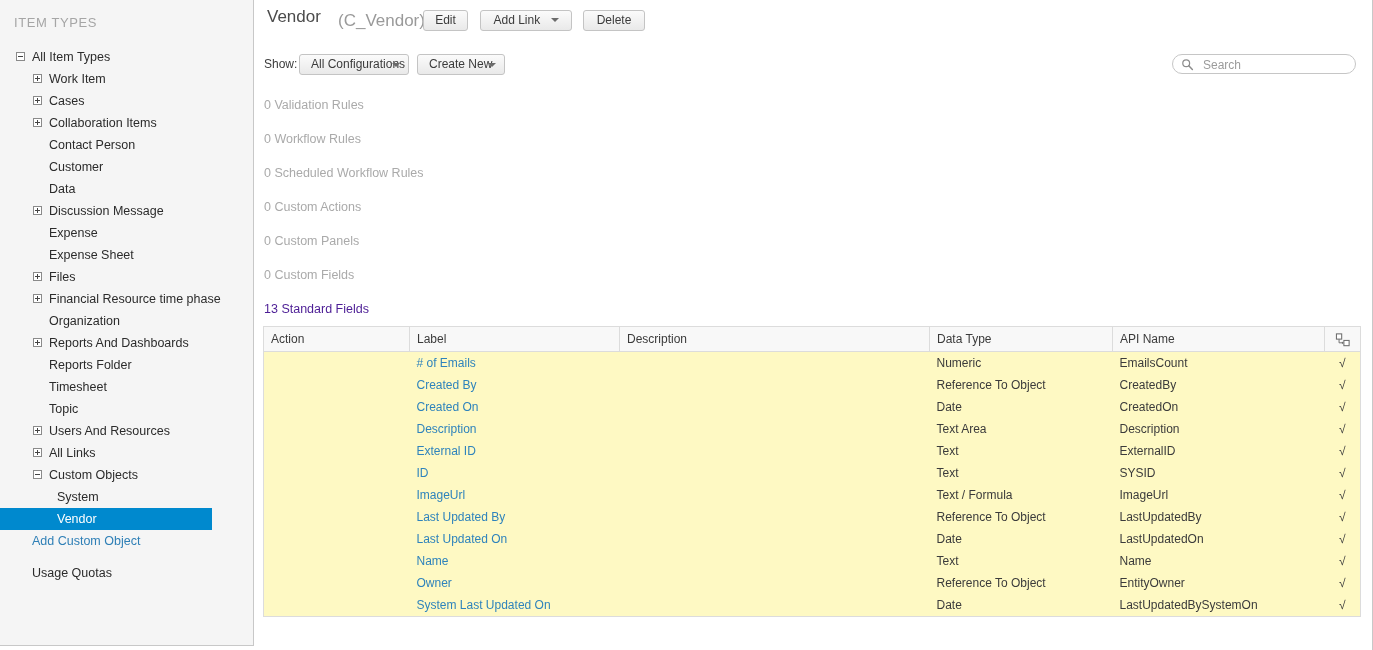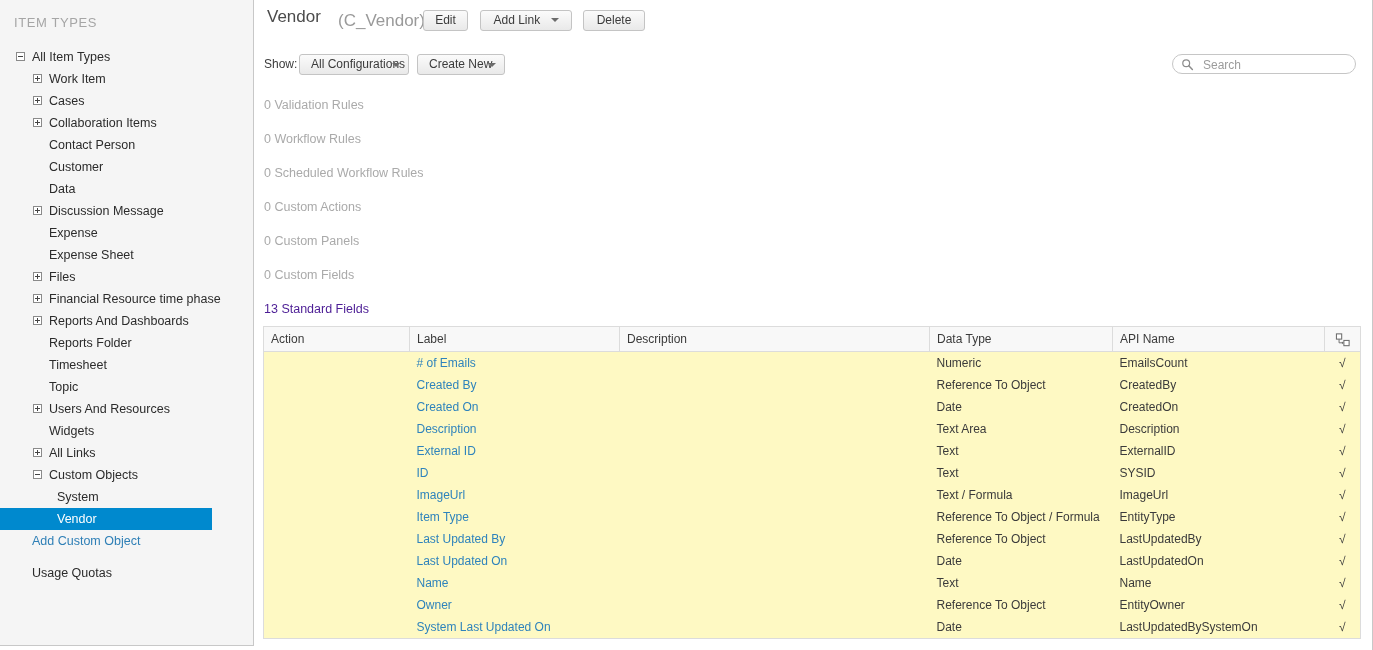--- a/index.html
+++ b/index.html
@@ -295,38 +295,38 @@
         </div>
         <div class="tree-row lvl1">
           <span class="twisty plus"></span>
           <span class="tlabel">Files</span>
         </div>
         <div class="tree-row lvl1">
           <span class="twisty plus"></span>
           <span class="tlabel">Financial Resource time phase</span>
         </div>
         <div class="tree-row lvl1">
+          <span class="tlabel">Organization</span>
+        </div>
+        <div class="tree-row lvl1">
           <span class="twisty plus"></span>
           <span class="tlabel">Reports And Dashboards</span>
         </div>
         <div class="tree-row lvl1">
           <span class="tlabel">Reports Folder</span>
         </div>
         <div class="tree-row lvl1">
           <span class="tlabel">Timesheet</span>
         </div>
         <div class="tree-row lvl1">
           <span class="tlabel">Topic</span>
         </div>
         <div class="tree-row lvl1">
           <span class="twisty plus"></span>
           <span class="tlabel">Users And Resources</span>
-        </div>
-        <div class="tree-row lvl1">
-          <span class="tlabel">Widgets</span>
         </div>
         <div class="tree-row lvl1">
           <span class="twisty plus"></span>
           <span class="tlabel">All Links</span>
         </div>
         <div class="tree-row lvl1">
           <span class="twisty"></span>
           <span class="tlabel">Custom Objects</span>
         </div>
         <div class="tree-row lvl2">
@@ -473,28 +473,20 @@
           <tr>
             <td></td>
             <td class="label"><a href="#">ImageUrl</a></td>
             <td></td>
             <td>Text / Formula</td>
             <td>ImageUrl</td>
             <td class="check">√</td>
           </tr>
           <tr>
             <td></td>
-            <td class="label"><a href="#">Item Type</a></td>
-            <td></td>
-            <td>Reference To Object / Formula</td>
-            <td>EntityType</td>
-            <td class="check">√</td>
-          </tr>
-          <tr>
-            <td></td>
             <td class="label"><a href="#">Last Updated By</a></td>
             <td></td>
             <td>Reference To Object</td>
             <td>LastUpdatedBy</td>
             <td class="check">√</td>
           </tr>
           <tr>
             <td></td>
             <td class="label"><a href="#">Last Updated On</a></td>
             <td></td>

